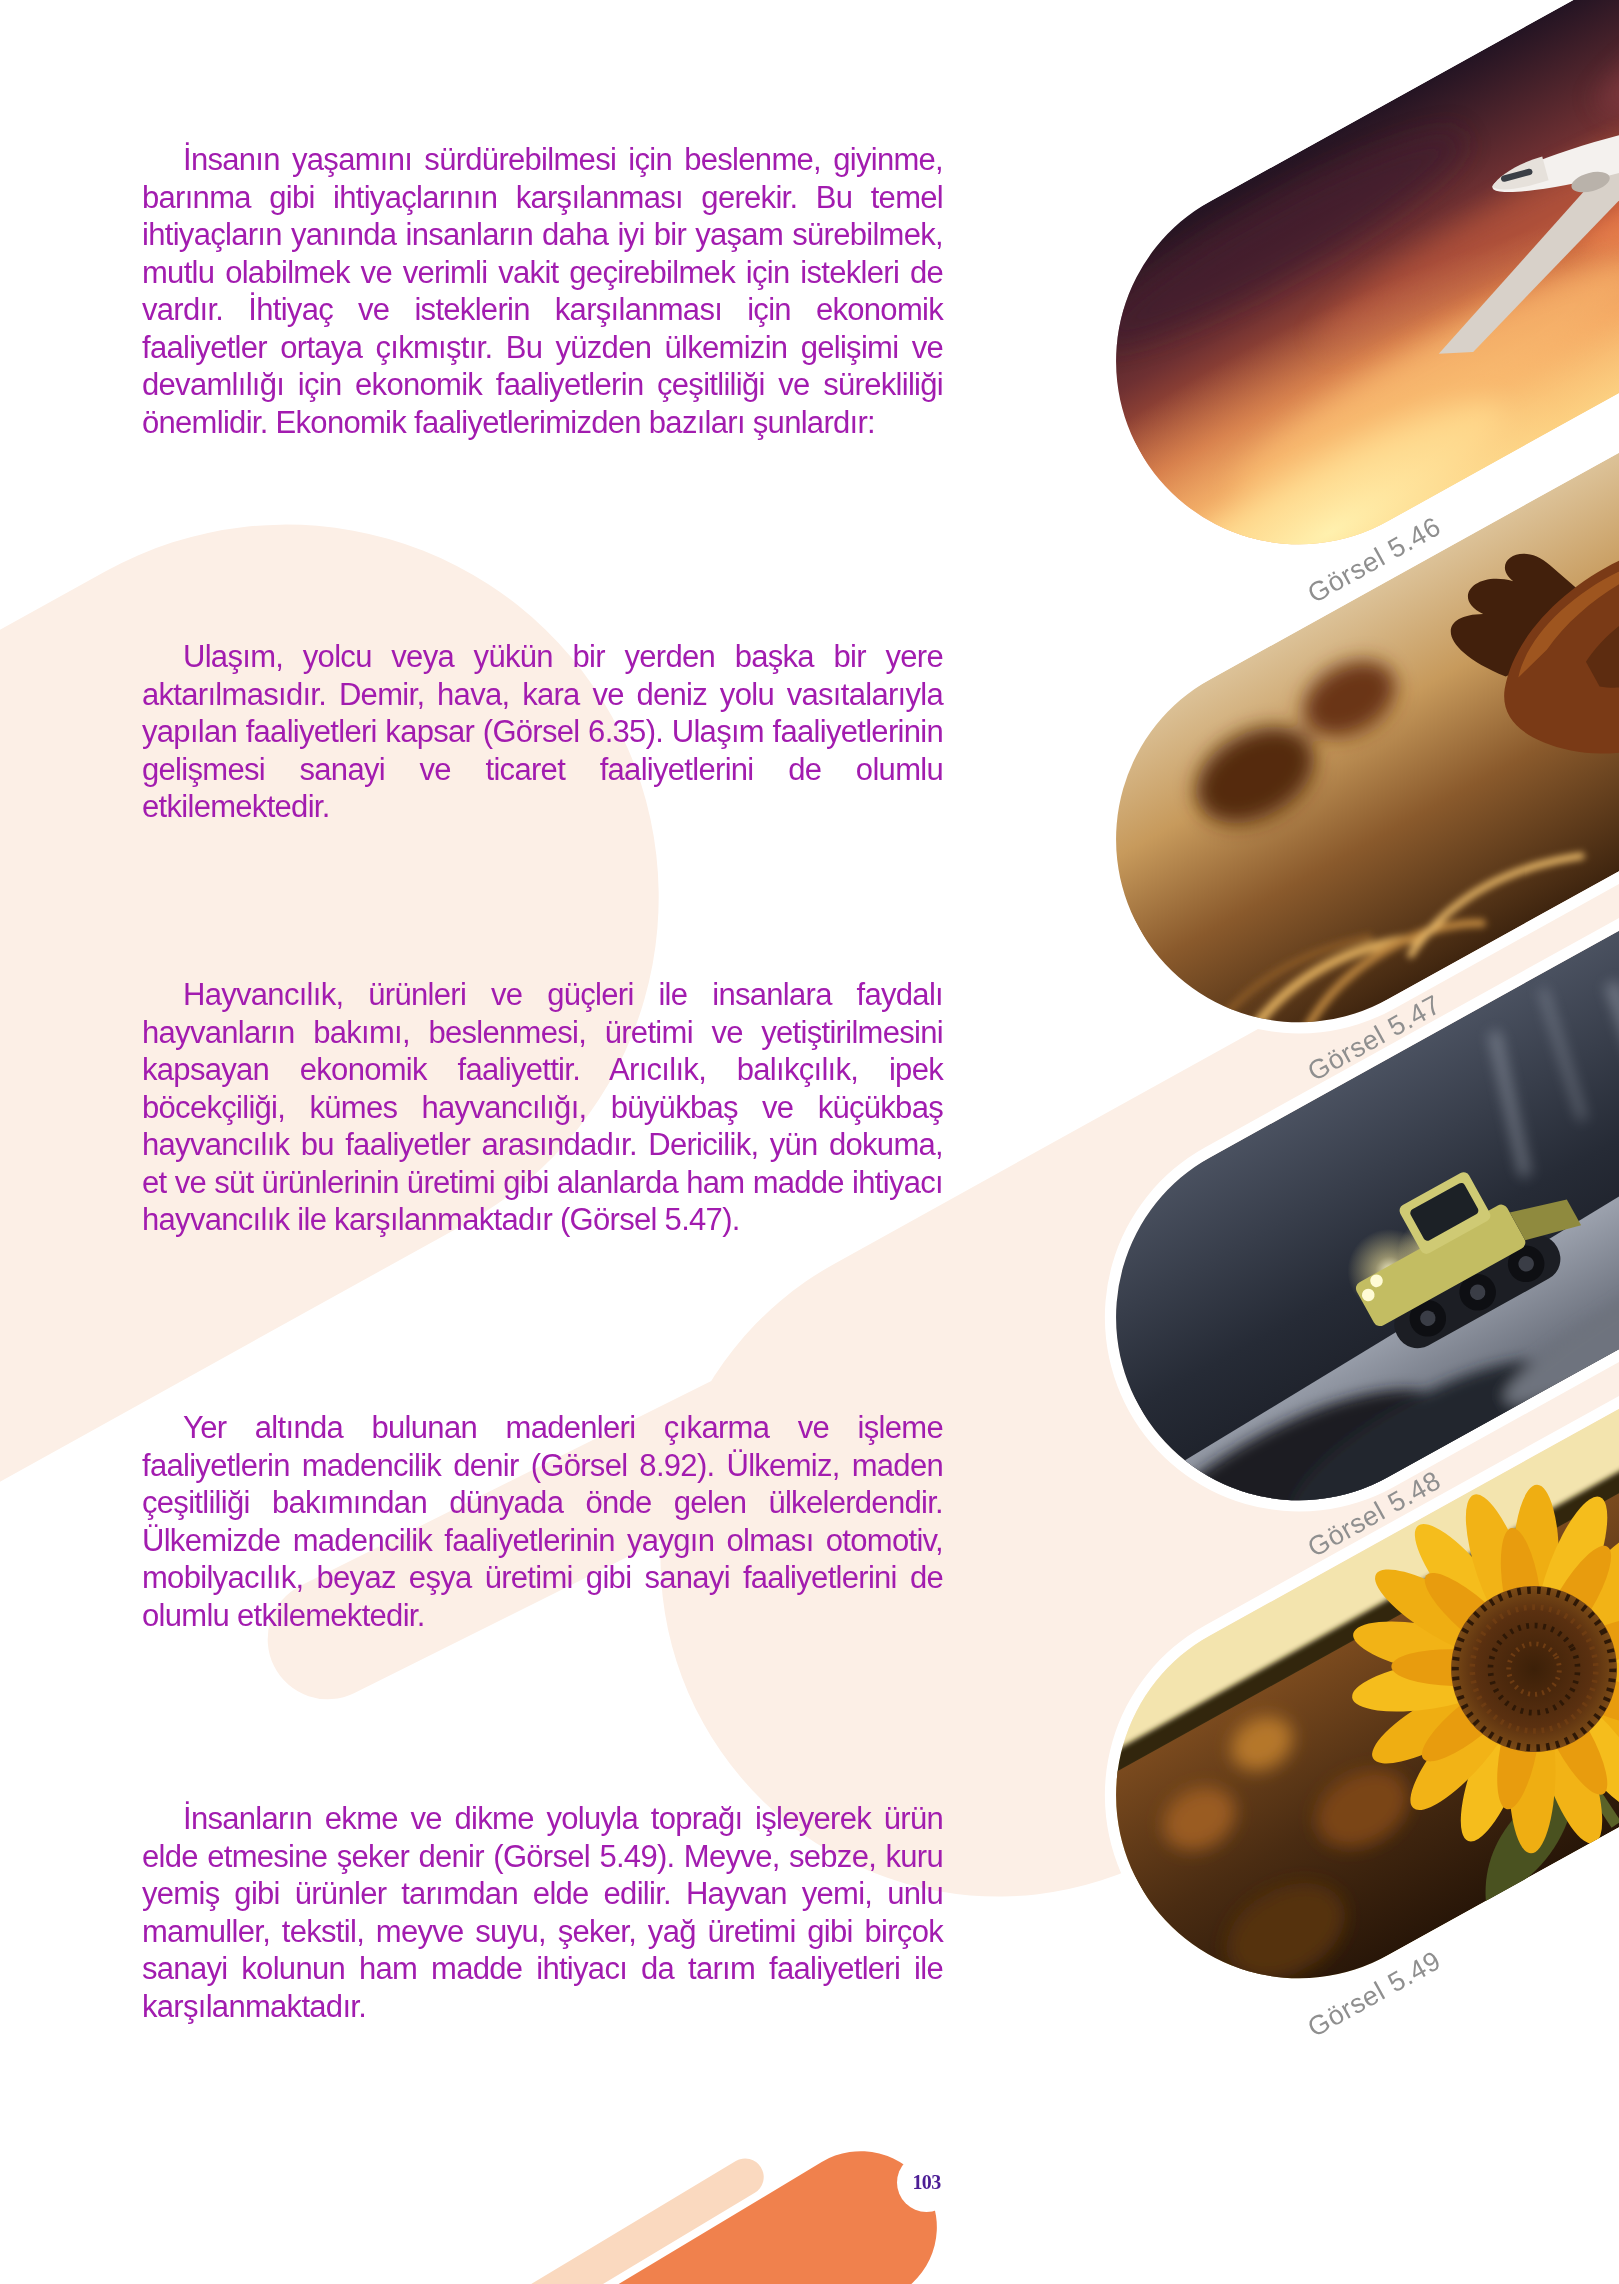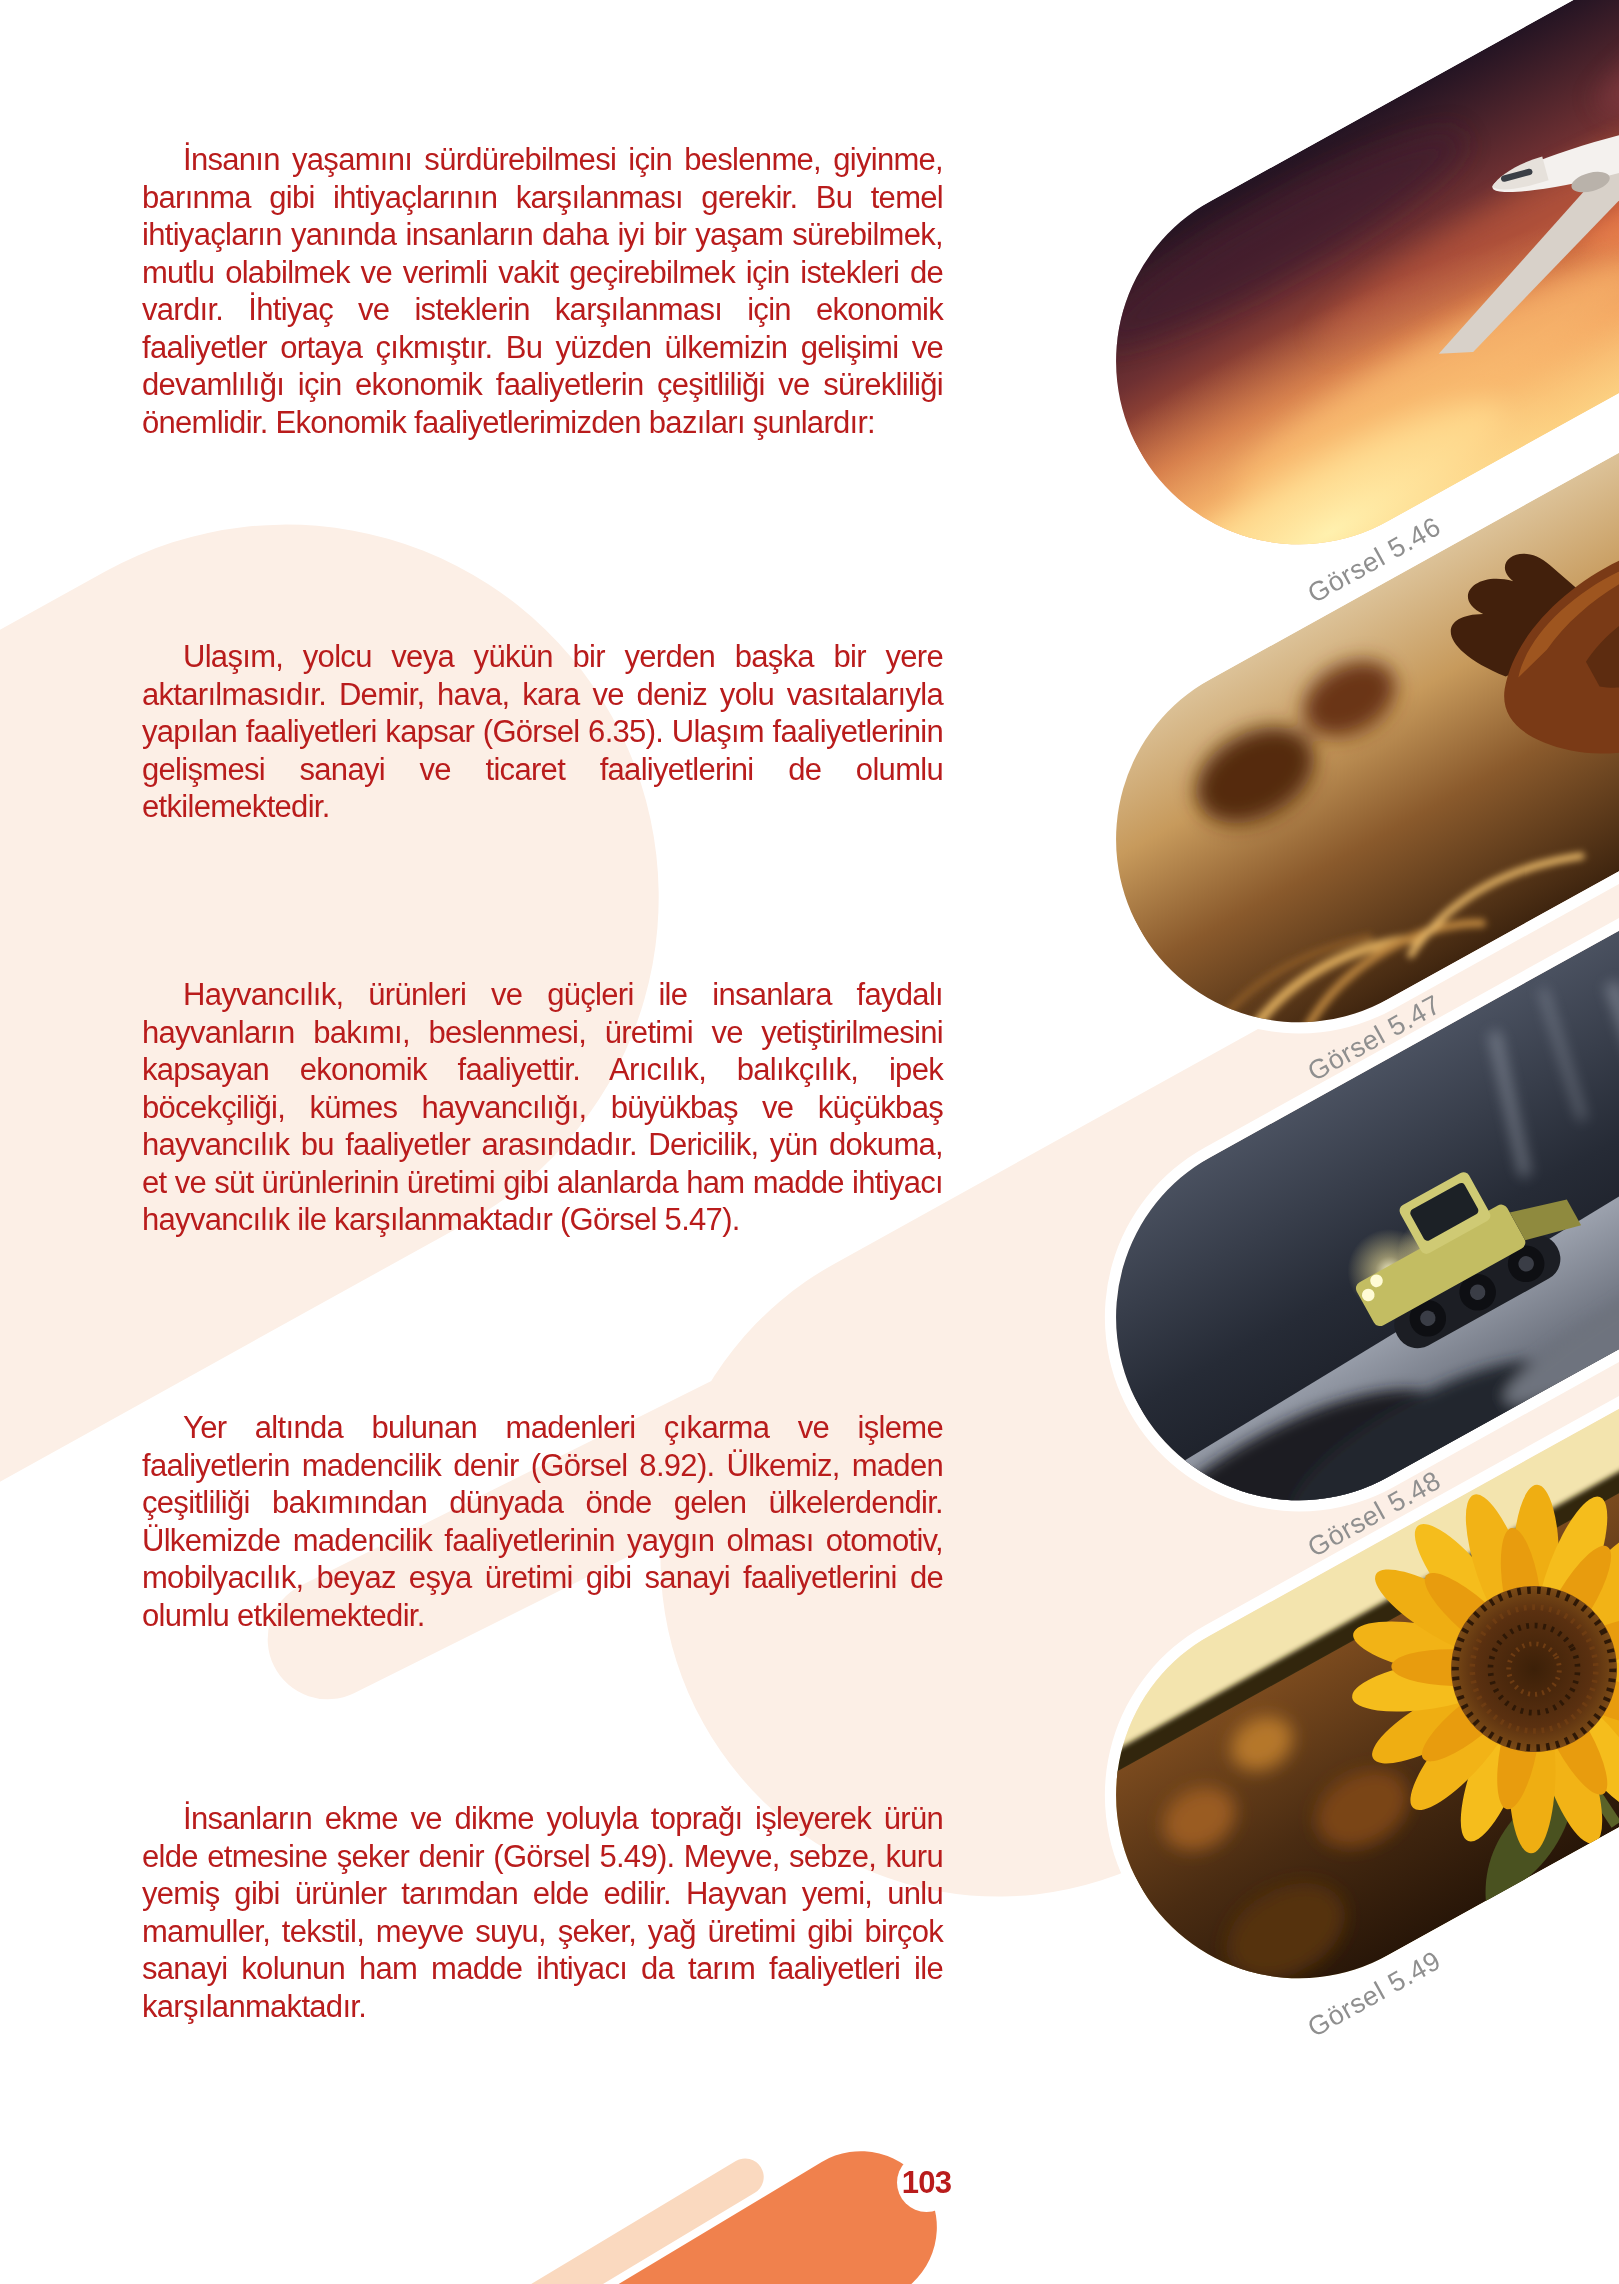--- a/index.html
+++ b/index.html
@@ -45,21 +45,21 @@
     z-index:4;white-space:nowrap;
   }
   .cap-1{top:545px;}
   .cap-2{top:1023px;}
   .cap-3{top:1499px;}
   .cap-4{top:1979px;}
   
   .para{
     position:absolute;left:142px;width:801px;
     font-size:31px;line-height:1.21;letter-spacing:-0.7px;
-    color:#b91c1c;text-align:justify;text-indent:41px;
+    color:#a21caf;text-align:justify;text-indent:41px;
     z-index:5;margin:0;
   }
   .para .b{font-weight:400;}
   .p1{top:141px;}
   .p2{top:638px;}
   .p3{top:976px;}
   .p4{top:1409px;}
   .p5{top:1800px;}
   
   .footer-pill-peach{
@@ -71,22 +71,22 @@
     position:absolute;left:328px;top:2112px;width:598px;height:152px;
     border-radius:76px;background:#f0814d;
     transform:rotate(-31deg);transform-origin:100% 50%;z-index:6;
   }
   .page-number-badge{
     position:absolute;left:897px;top:2153px;width:59px;height:59px;
     border-radius:50%;background:#ffffff;z-index:7;
     display:flex;align-items:center;justify-content:center;
   }
   .page-number-badge span{
-    font-family:Liberation Sans, sans-serif;font-weight:700;
-    font-size:31px;color:#b91c1c;letter-spacing:-0.7px;
+    font-family:Liberation Serif, serif;font-weight:700;
+    font-size:20px;color:#4c1d95;letter-spacing:-0.7px;
   }
 </style>
 </head>
 <body>
 
 <div class="page">
 
   <div class="deco deco-big-left"></div>
   <div class="deco deco-stripe-mid"></div>
   <div class="deco deco-big-right"></div>

